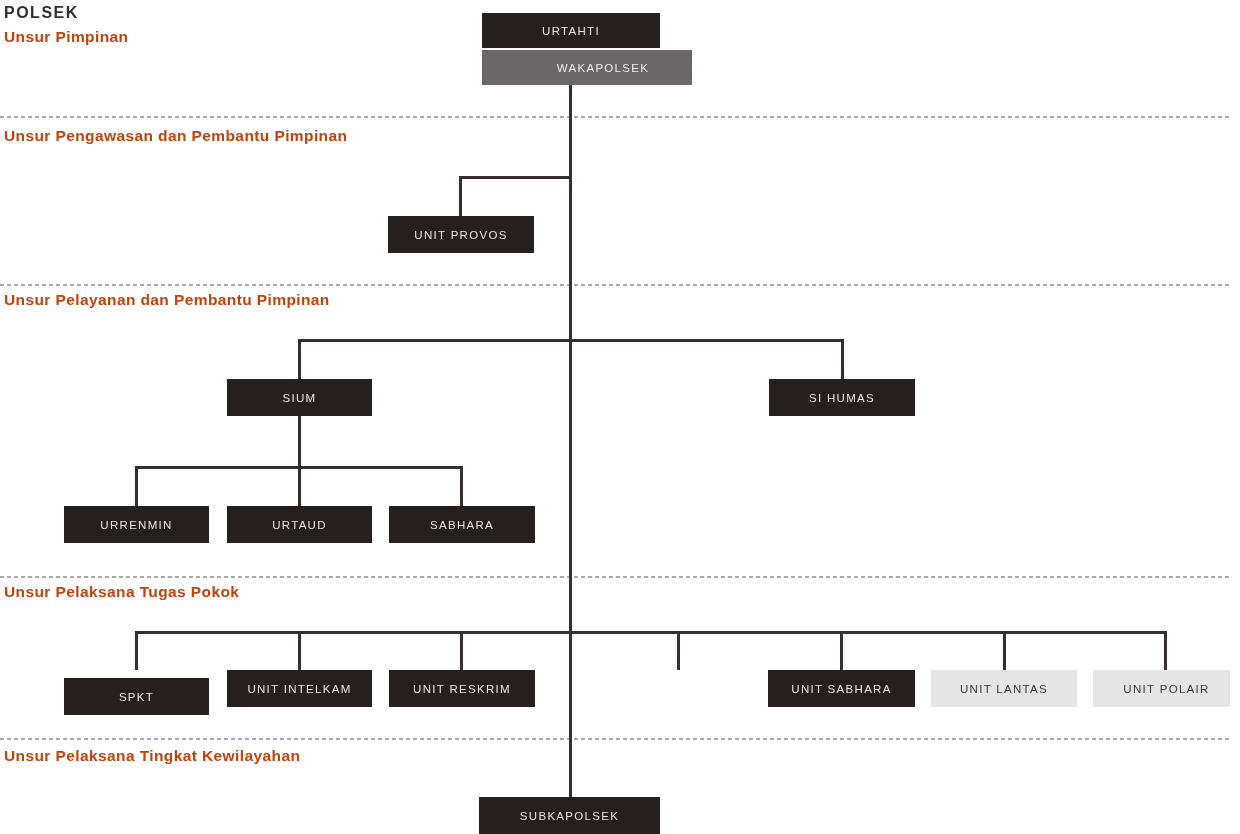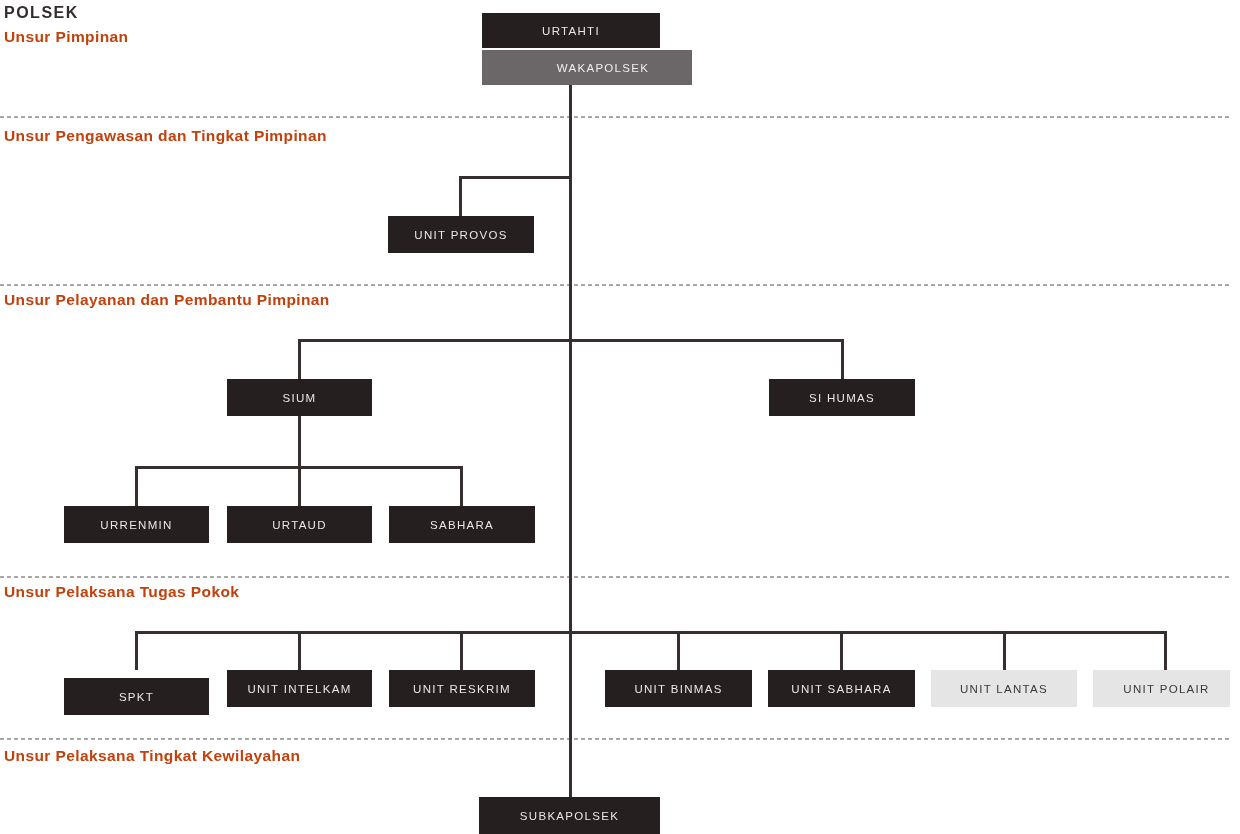--- a/index.html
+++ b/index.html
@@ -64,21 +64,21 @@
     color: #3b3839;
   }
 </style>
 </head>
 <body>
 
 <div class="stage">
 
   <div class="chart-title">POLSEK</div>
   <div class="sec-label" style="top:28px;">Unsur Pimpinan</div>
-  <div class="sec-label" style="top:127px;">Unsur Pengawasan dan Tingkat Pimpinan</div>
+  <div class="sec-label" style="top:127px;">Unsur Pengawasan dan Pembantu Pimpinan</div>
   <div class="sec-label" style="top:291px;">Unsur Pelayanan dan Pembantu Pimpinan</div>
   <div class="sec-label" style="top:583px;">Unsur Pelaksana Tugas Pokok</div>
   <div class="sec-label" style="top:747px;">Unsur Pelaksana Tingkat Kewilayahan</div>
 
   <div class="divider" style="top:116px;"></div>
   <div class="divider" style="top:284px;"></div>
   <div class="divider" style="top:576px;"></div>
   <div class="divider" style="top:738px;"></div>
 
   <div class="line" style="left:569px; top:85px;  width:3px;    height:712px;"></div>
@@ -113,20 +113,19 @@
   <div class="node" style="left:227px;  top:379px; width:145px; height:37px;">SIUM</div>
   <div class="node" style="left:769px;  top:379px; width:146px; height:37px;">SI HUMAS</div>
 
   <div class="node" style="left:64px;   top:506px; width:145px; height:37px;">URRENMIN</div>
   <div class="node" style="left:227px;  top:506px; width:145px; height:37px;">URTAUD</div>
   <div class="node" style="left:389px;  top:506px; width:146px; height:37px;">SABHARA</div>
 
   <div class="node" style="left:64px;   top:670px; width:145px; height:37px;margin-top:8px;">SPKT</div>
   <div class="node" style="left:227px;  top:670px; width:145px; height:37px;">UNIT INTELKAM</div>
   <div class="node" style="left:389px;  top:670px; width:146px; height:37px;">UNIT RESKRIM</div>
-  <div class="node" style="left:605px;  top:670px; width:147px; height:37px;">UNIT BINMAS</div>
   <div class="node" style="left:768px;  top:670px; width:147px; height:37px;">UNIT SABHARA</div>
   <div class="node light" style="left:931px;  top:670px; width:146px; height:37px;">UNIT LANTAS</div>
   <div class="node light" style="left:1093px; top:670px; width:147px; height:37px;">UNIT POLAIR</div>
 
   <div class="node" style="left:479px;  top:797px; width:181px; height:37px;">SUBKAPOLSEK</div>
 
 </div>
 
 </body></html>

